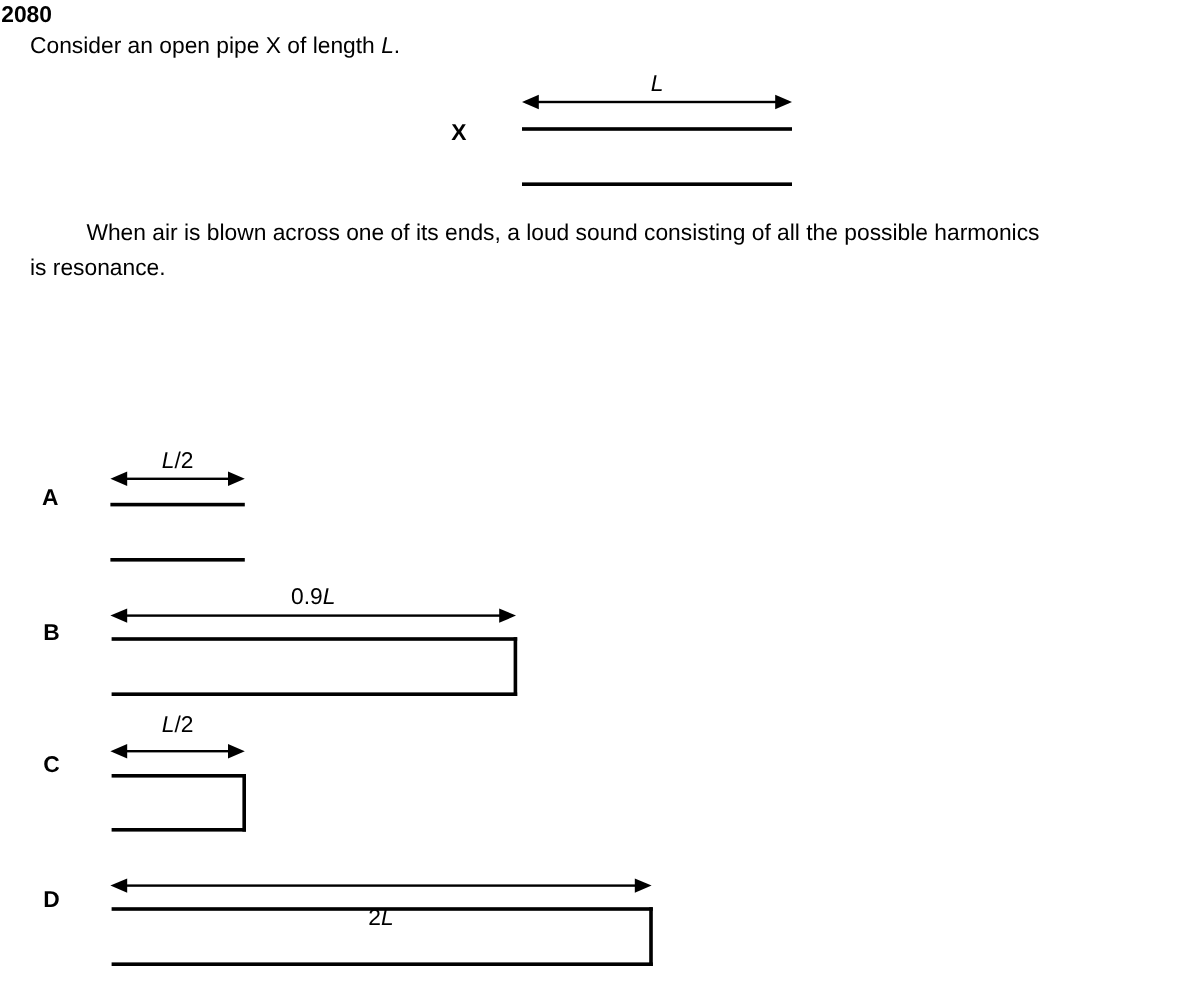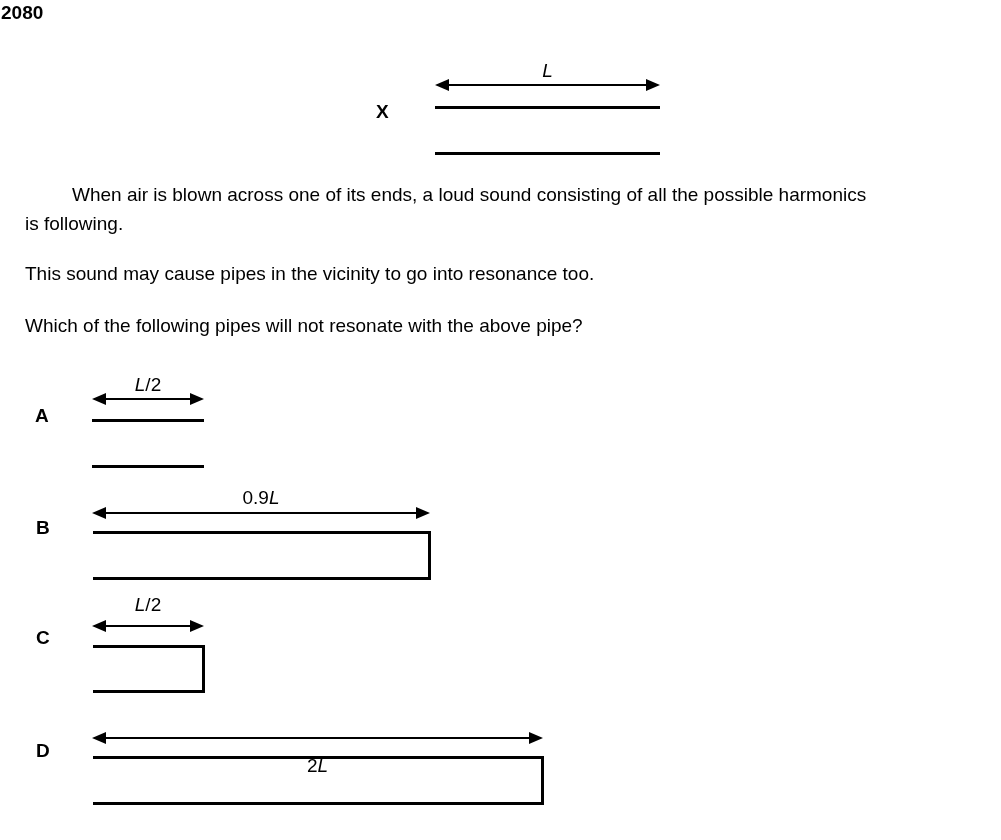--- a/index.html
+++ b/index.html
@@ -24,36 +24,35 @@
   .pipe.open{border-top:3px solid #000;border-bottom:3px solid #000;}
   .pipe.closed{border-top:3px solid #000;border-bottom:3px solid #000;border-right:3px solid #000;}
 </style>
 </head>
 <body>
 
 <div class="page">
 
   <div class="txt bold" style="left:1px;top:2px;">2080</div>
 
+  <div class="txt intro" style="left:25px;top:28px;"><span>Consider an open pipe X of length </span><i>L</i><span>.</span></div>
 
   <div>
     <div class="len-label" style="left:435px;top:60px;width:225px;"><span></span><i>L</i><span></span></div>
     <div class="arrow" style="left:435px;top:79px;width:225px;">
       <span class="head hl"></span>
       <span class="shaft"></span>
       <span class="head hr"></span>
     </div>
     <div class="letter" style="left:376px;top:101px;">X</div>
     <div class="pipe open" style="left:435px;top:106px;width:225px;height:43px;"></div>
   </div>
 
   <div class="txt" style="left:25px;top:184px;margin-left:47px;">When air is blown across one of its ends, a loud sound consisting of all the possible harmonics</div>
-  <div class="txt" style="left:25px;top:213px;">is following.</div>
-  <div class="txt" style="left:25px;top:263px;">This sound may cause pipes in the vicinity to go into resonance too.</div>
-  <div class="txt" style="left:25px;top:315px;">Which of the following pipes will not resonate with the above pipe?</div>
+  <div class="txt" style="left:25px;top:213px;">is resonance.</div>
 
   <div>
     <div class="len-label" style="left:92px;top:374px;width:112px;"><span></span><i>L</i><span>/2</span></div>
     <div class="arrow" style="left:92px;top:393px;width:112px;">
       <span class="head hl"></span>
       <span class="shaft"></span>
       <span class="head hr"></span>
     </div>
     <div class="letter" style="left:35px;top:405px;">A</div>
     <div class="pipe open" style="left:92px;top:419px;width:112px;height:43px;"></div>

